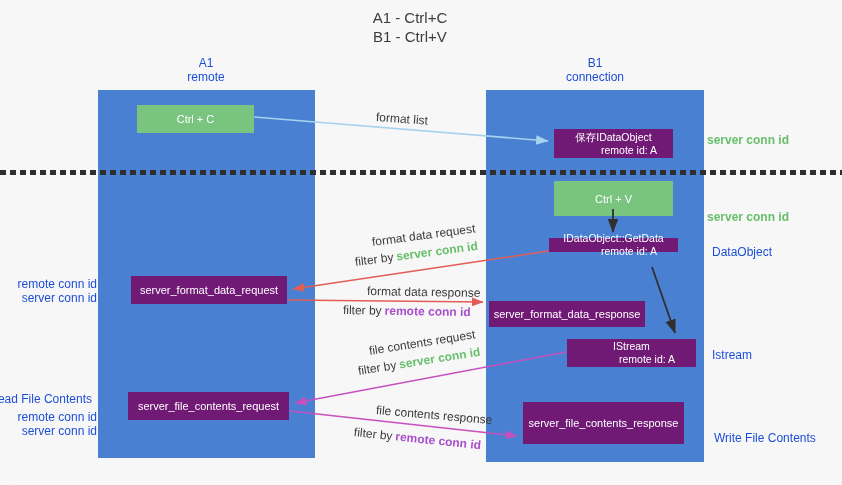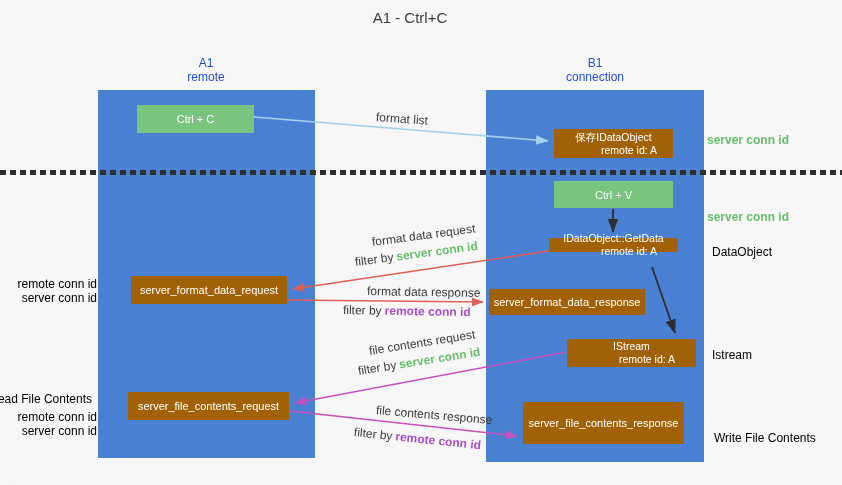--- a/index.html
+++ b/index.html
@@ -15,51 +15,51 @@
   .lifeline{position:absolute;background:#4a80d2;}
   .lifeline.left{left:98px;top:90px;width:217px;height:368px;}
   .lifeline.right{left:486px;top:90px;width:218px;height:372px;}
 
   .dotted-line{position:absolute;left:0;top:170px;width:842px;height:5px;
     background:repeating-linear-gradient(90deg,#2e2e2e 0 6px,transparent 6px 10px);}
 
   .node{position:absolute;display:flex;flex-direction:column;align-items:center;
         justify-content:center;color:#fff;text-align:center;box-sizing:border-box;}
   .node.green{background:#79c47f;font-size:11px;}
-  .node.orange{background:#a16207;font-size:11px;}
+  .node.orange{background:#701a75;font-size:11px;}
   .node .l2{font-size:10.5px;line-height:13px;margin-left:31px;}
   .node .l1{font-size:10.5px;line-height:13px;}
   .node.single{font-size:11px;white-space:nowrap;}
 
   #n-ctrl-c{left:137px;top:105px;width:117px;height:28px;}
   #n-save-ido{left:554px;top:129px;width:119px;height:29px;}
-  #n-ctrl-v{left:554px;top:181px;width:119px;height:27px;}
+  #n-ctrl-v{left:554px;top:181px;width:119px;height:35px;}
   #n-getdata{left:549px;top:238px;width:129px;height:14px;}
   #n-fmt-req{left:131px;top:276px;width:156px;height:28px;}
-  #n-fmt-resp{left:489px;top:289px;width:156px;height:26px;}
+  #n-fmt-resp{left:489px;top:301px;width:156px;height:26px;}
   #n-istream{left:567px;top:339px;width:129px;height:28px;}
   #n-file-req{left:128px;top:392px;width:161px;height:28px;}
   #n-file-resp{left:523px;top:402px;width:161px;height:42px;}
 
   .arrow-label{position:absolute;font-size:12px;color:#3b3b3b;white-space:nowrap;
                transform-origin:left center;}
   .arrow-label .key-green{color:#67bf6b;font-weight:700;margin-left:3px;}
   .arrow-label .key-purple{color:#a94ecb;font-weight:700;margin-left:3px;}
 
   #lbl-format-list{left:376px;top:110px;transform:rotate(4deg);}
   #lbl-fmt-req{left:372px;top:235px;transform:rotate(-7.5deg);}
   #lbl-fmt-req-filter{left:355px;top:255px;transform:rotate(-7.5deg);}
   #lbl-fmt-resp{left:367px;top:284px;transform:rotate(1deg);}
   #lbl-fmt-resp-filter{left:343px;top:303px;transform:rotate(1deg);}
   #lbl-file-req{left:369px;top:344px;transform:rotate(-9deg);}
   #lbl-file-req-filter{left:358px;top:364px;transform:rotate(-9deg);}
   #lbl-file-resp{left:376px;top:403px;transform:rotate(5deg);}
   #lbl-file-resp-filter{left:354px;top:425px;transform:rotate(6deg);}
 
-  .side-label{position:absolute;font-size:12px;color:#000000;white-space:nowrap;}
+  .side-label{position:absolute;font-size:12px;color:#1d4ed8;white-space:nowrap;}
   .side-label.bold-green{color:#67bf6b;font-weight:700;}
   .side-label.right-align{text-align:right;}
 
   #sl-server-top{left:707px;top:133px;}
   #sl-server-mid{left:707px;top:210px;}
   #sl-dataobject{left:712px;top:245px;}
   #sl-istream{left:712px;top:348px;}
   #sl-write-file{left:714px;top:431px;}
   #sl-read-file{right:750px;top:392px;}
   #sl-left-group1{right:745px;top:277px;line-height:14px;}
@@ -67,20 +67,21 @@
 
   svg.arrows{position:absolute;left:0;top:0;pointer-events:none;}
 </style>
 </head>
 <body>
 
 <div class="canvas">
 
   <div class="title">
     <div>A1 - Ctrl+C</div>
+    <div>B1 - Ctrl+V</div>
   </div>
 
   <div class="col-header left">
     <div>A1</div>
     <div>remote</div>
   </div>
   <div class="col-header right">
     <div>B1</div>
     <div>connection</div>
   </div>

